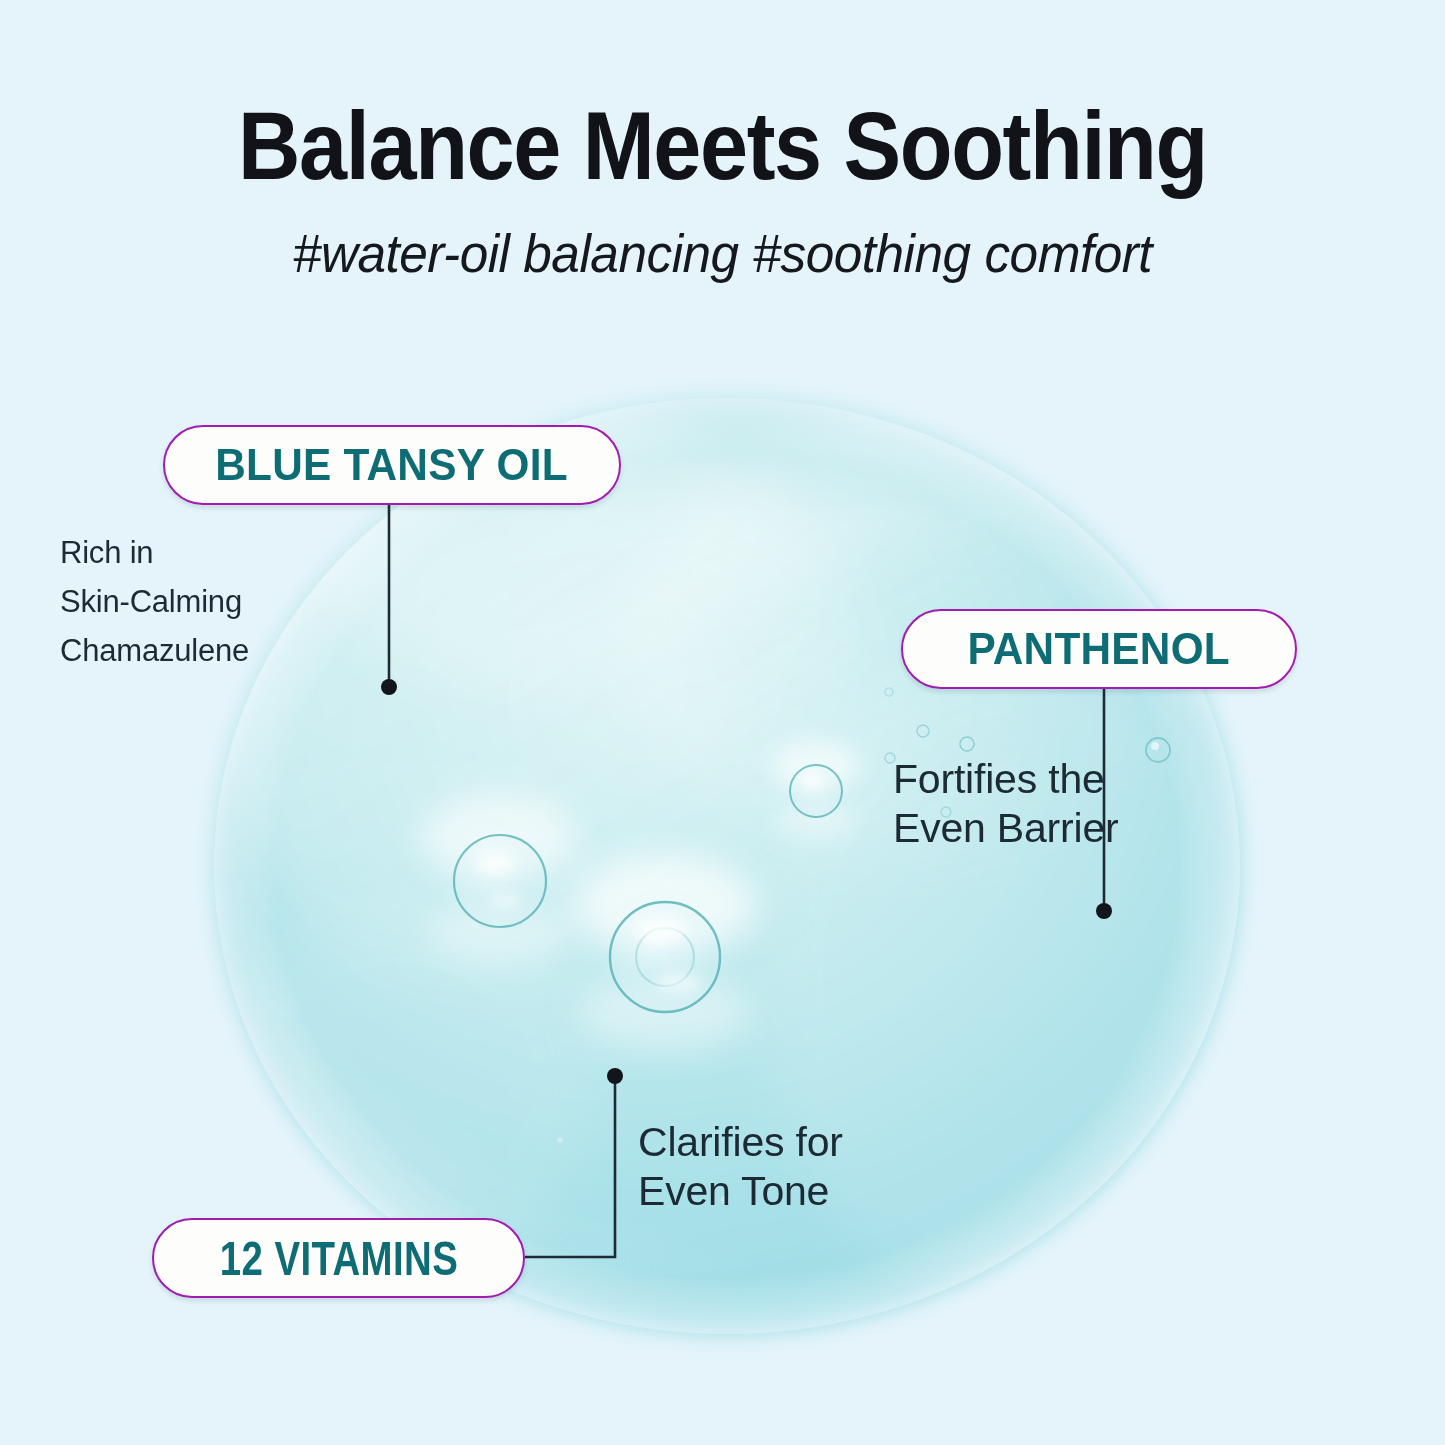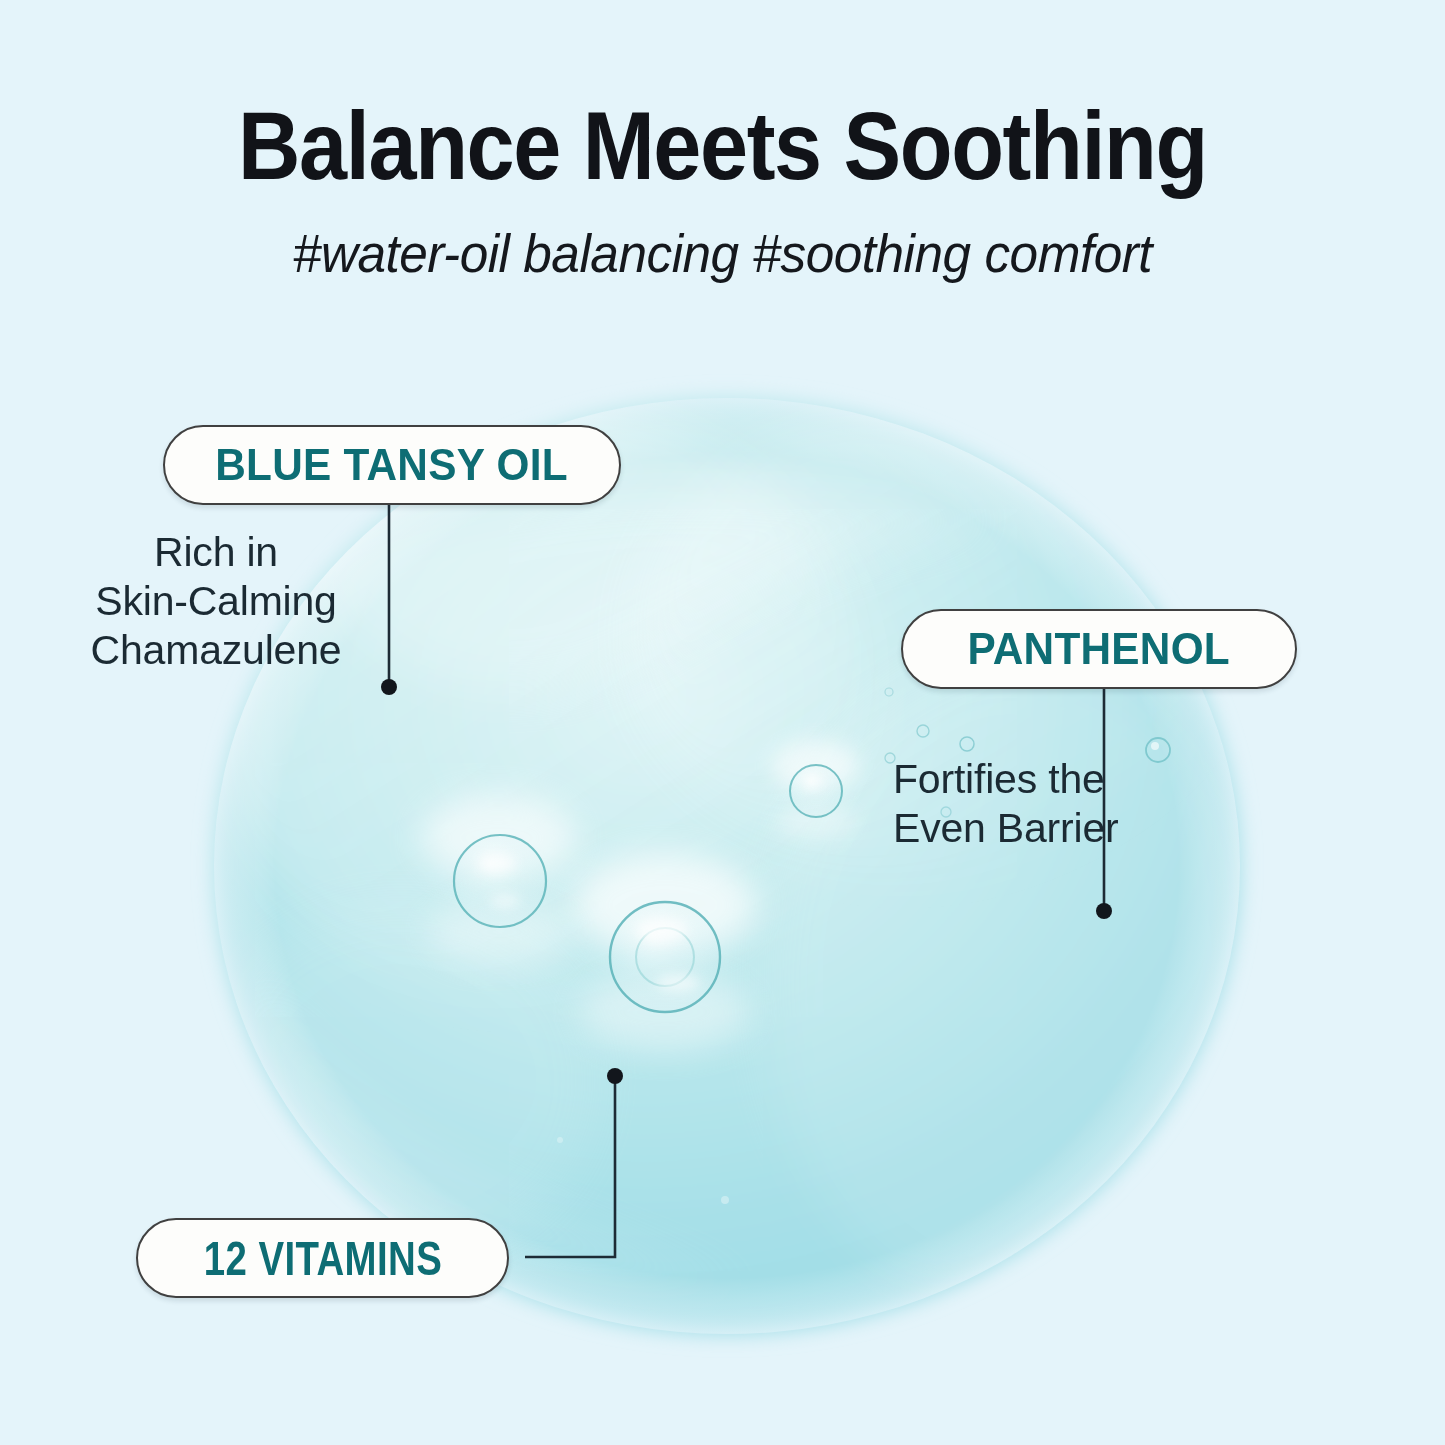--- a/index.html
+++ b/index.html
@@ -63,21 +63,21 @@
     width: 1445px;
     height: 1445px;
     pointer-events: none;
   }
 
   
   .pill {
     position: absolute;
     box-sizing: border-box;
     background: #fdfdfb;
-    border: 2px solid #404040;
+    border: 2px solid #a21caf;
     border-radius: 999px;
     display: flex;
     align-items: center;
     justify-content: center;
     color: #0e6d74;
     box-shadow: 0 3px 5px rgba(20,50,60,0.13);
   }
   .pill-label {
     font-family: "Liberation Sans", sans-serif;
     font-weight: bold;
@@ -97,43 +97,43 @@
   #pill-panthenol {
     left: 901px; top: 609px;
     width: 396px; height: 80px; text-align: center;
   }
   #pill-panthenol .pill-label {
     font-size: 45px;
     transform: scaleX(0.94);
   }
 
   #pill-vitamins {
-    left: 136px; top: 1218px;
+    left: 152px; top: 1218px;
     width: 373px; height: 80px;
   }
   #pill-vitamins .pill-label {
     font-size: 48px;
     transform: scaleX(0.80);
     letter-spacing: 0.5px;
   }
 
   
   .desc {
     position: absolute;
     font-family: "Liberation Sans", sans-serif;
     font-weight: 400;
     color: #1b2a33;
     letter-spacing: -0.2px;
     white-space: pre-line;
   }
   #desc-blue-tansy {
     left: 60px; top: 528px;
     width: 312px;
-    text-align: center;
-    font-size: 41px;
+    text-align: left;
+    font-size: 31px;
     line-height: 49px;
   }
   #desc-panthenol {
     left: 893px; top: 755px;
     width: 330px;
     text-align: left;
     font-size: 41px;
     line-height: 49px;
   }
   #desc-vitamins {
@@ -271,14 +271,16 @@
 
   <div class="pill" id="pill-panthenol">
     <span class="pill-label">PANTHENOL</span>
   </div>
   <div class="desc" id="desc-panthenol">Fortifies the
 Even Barrier</div>
 
   <div class="pill" id="pill-vitamins">
     <span class="pill-label">12 VITAMINS</span>
   </div>
+  <div class="desc" id="desc-vitamins">Clarifies for
+Even Tone</div>
 
 </div>
 
 </body></html>

